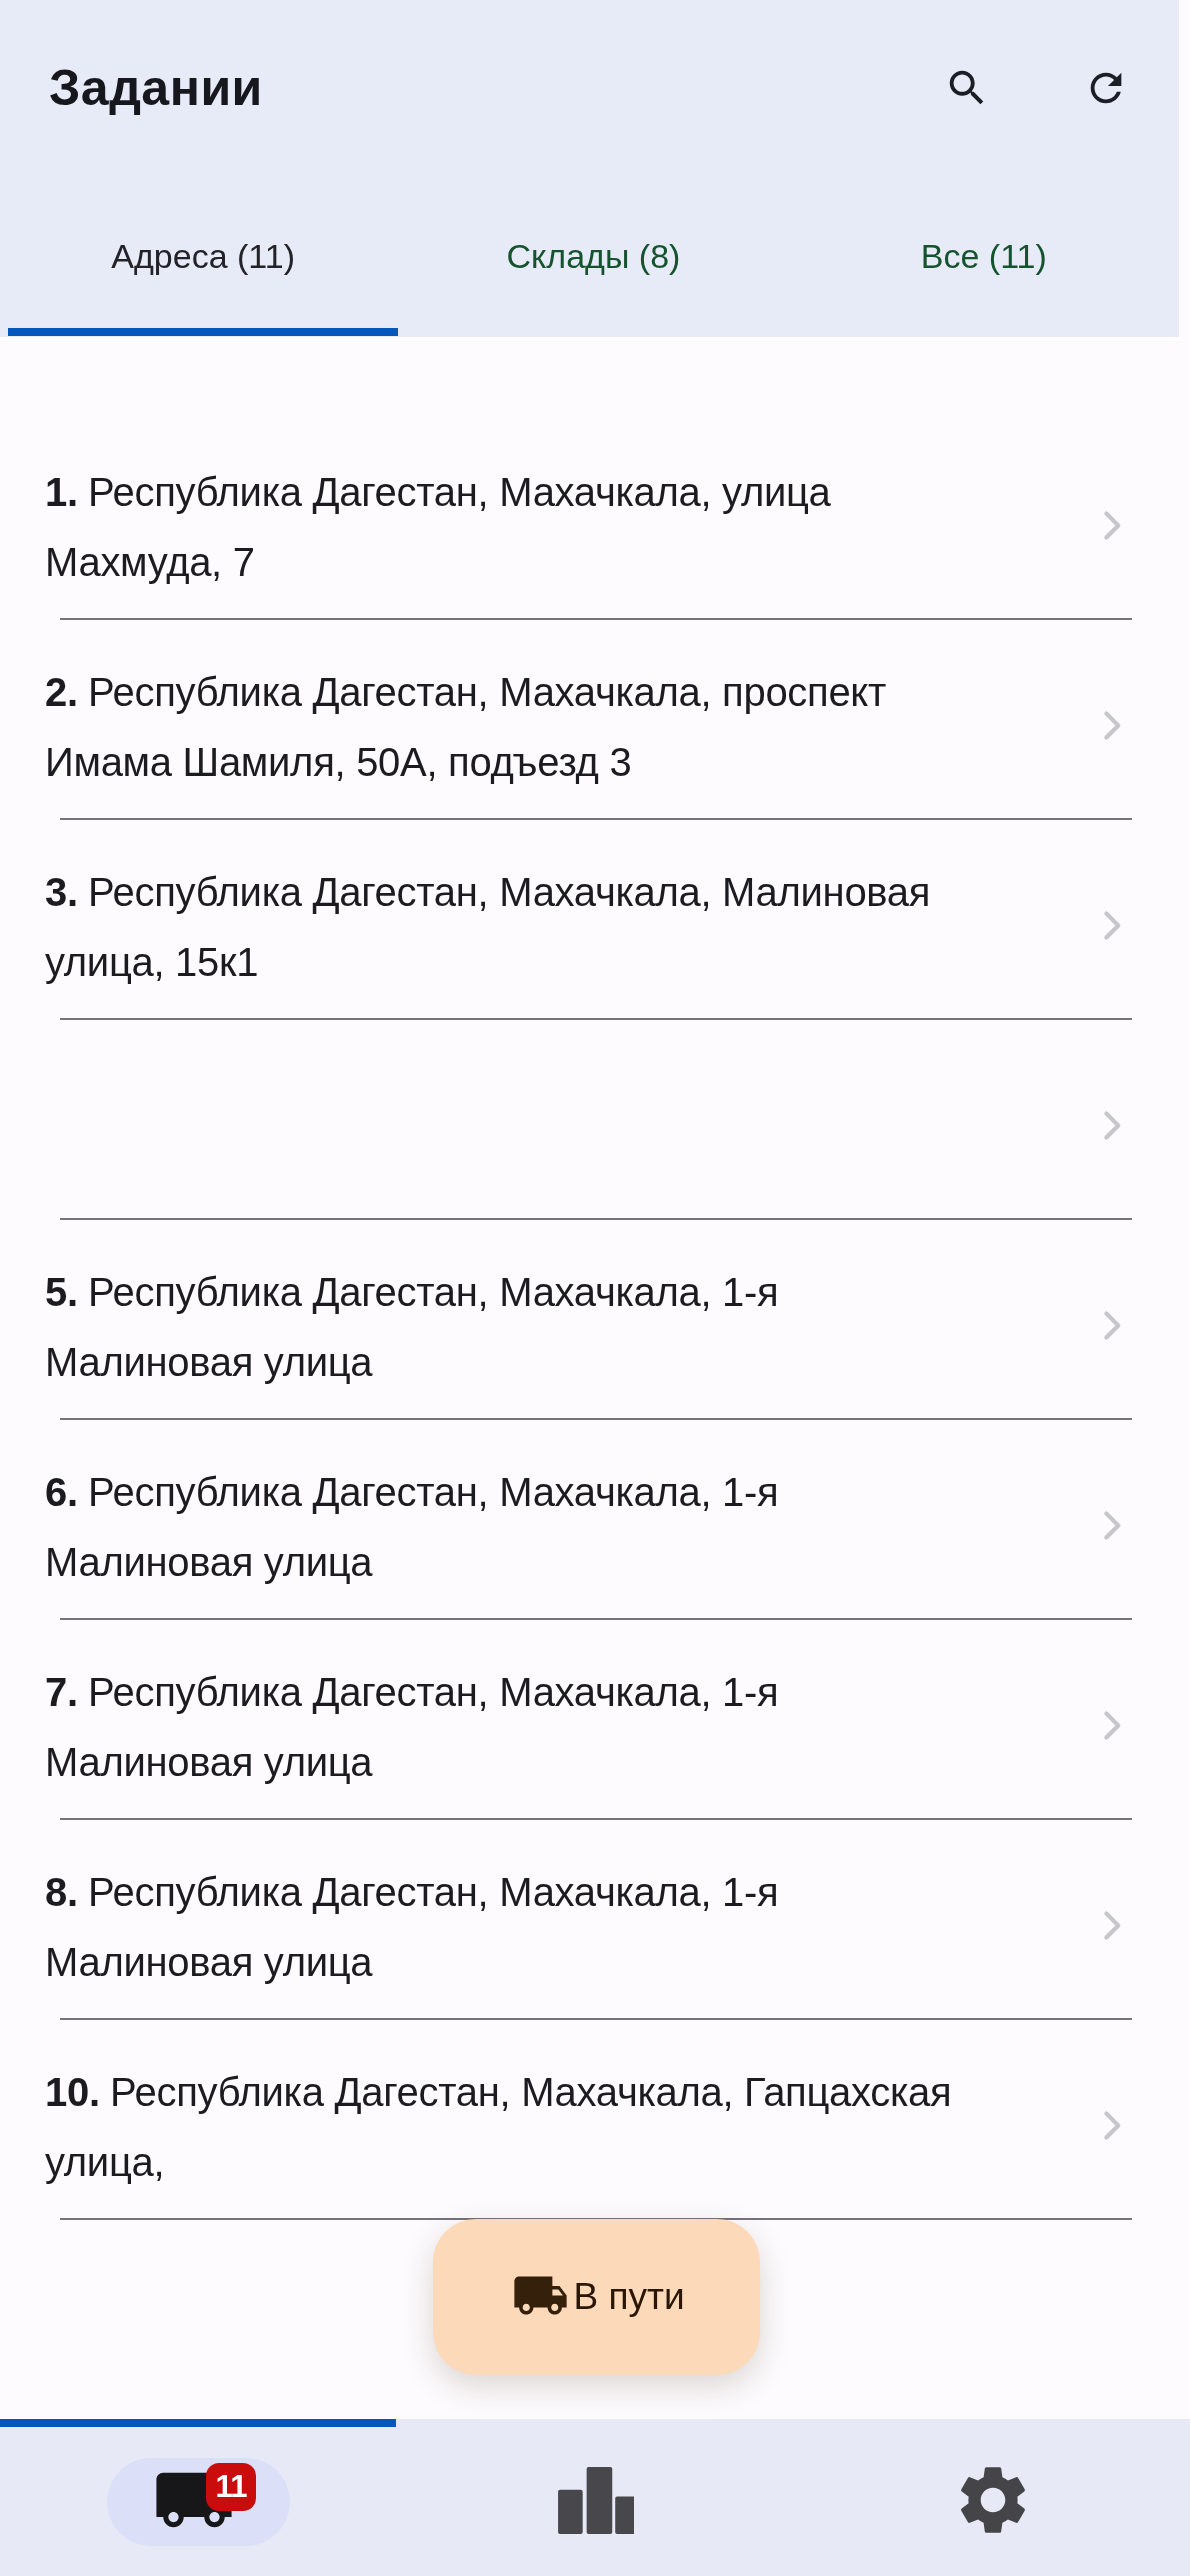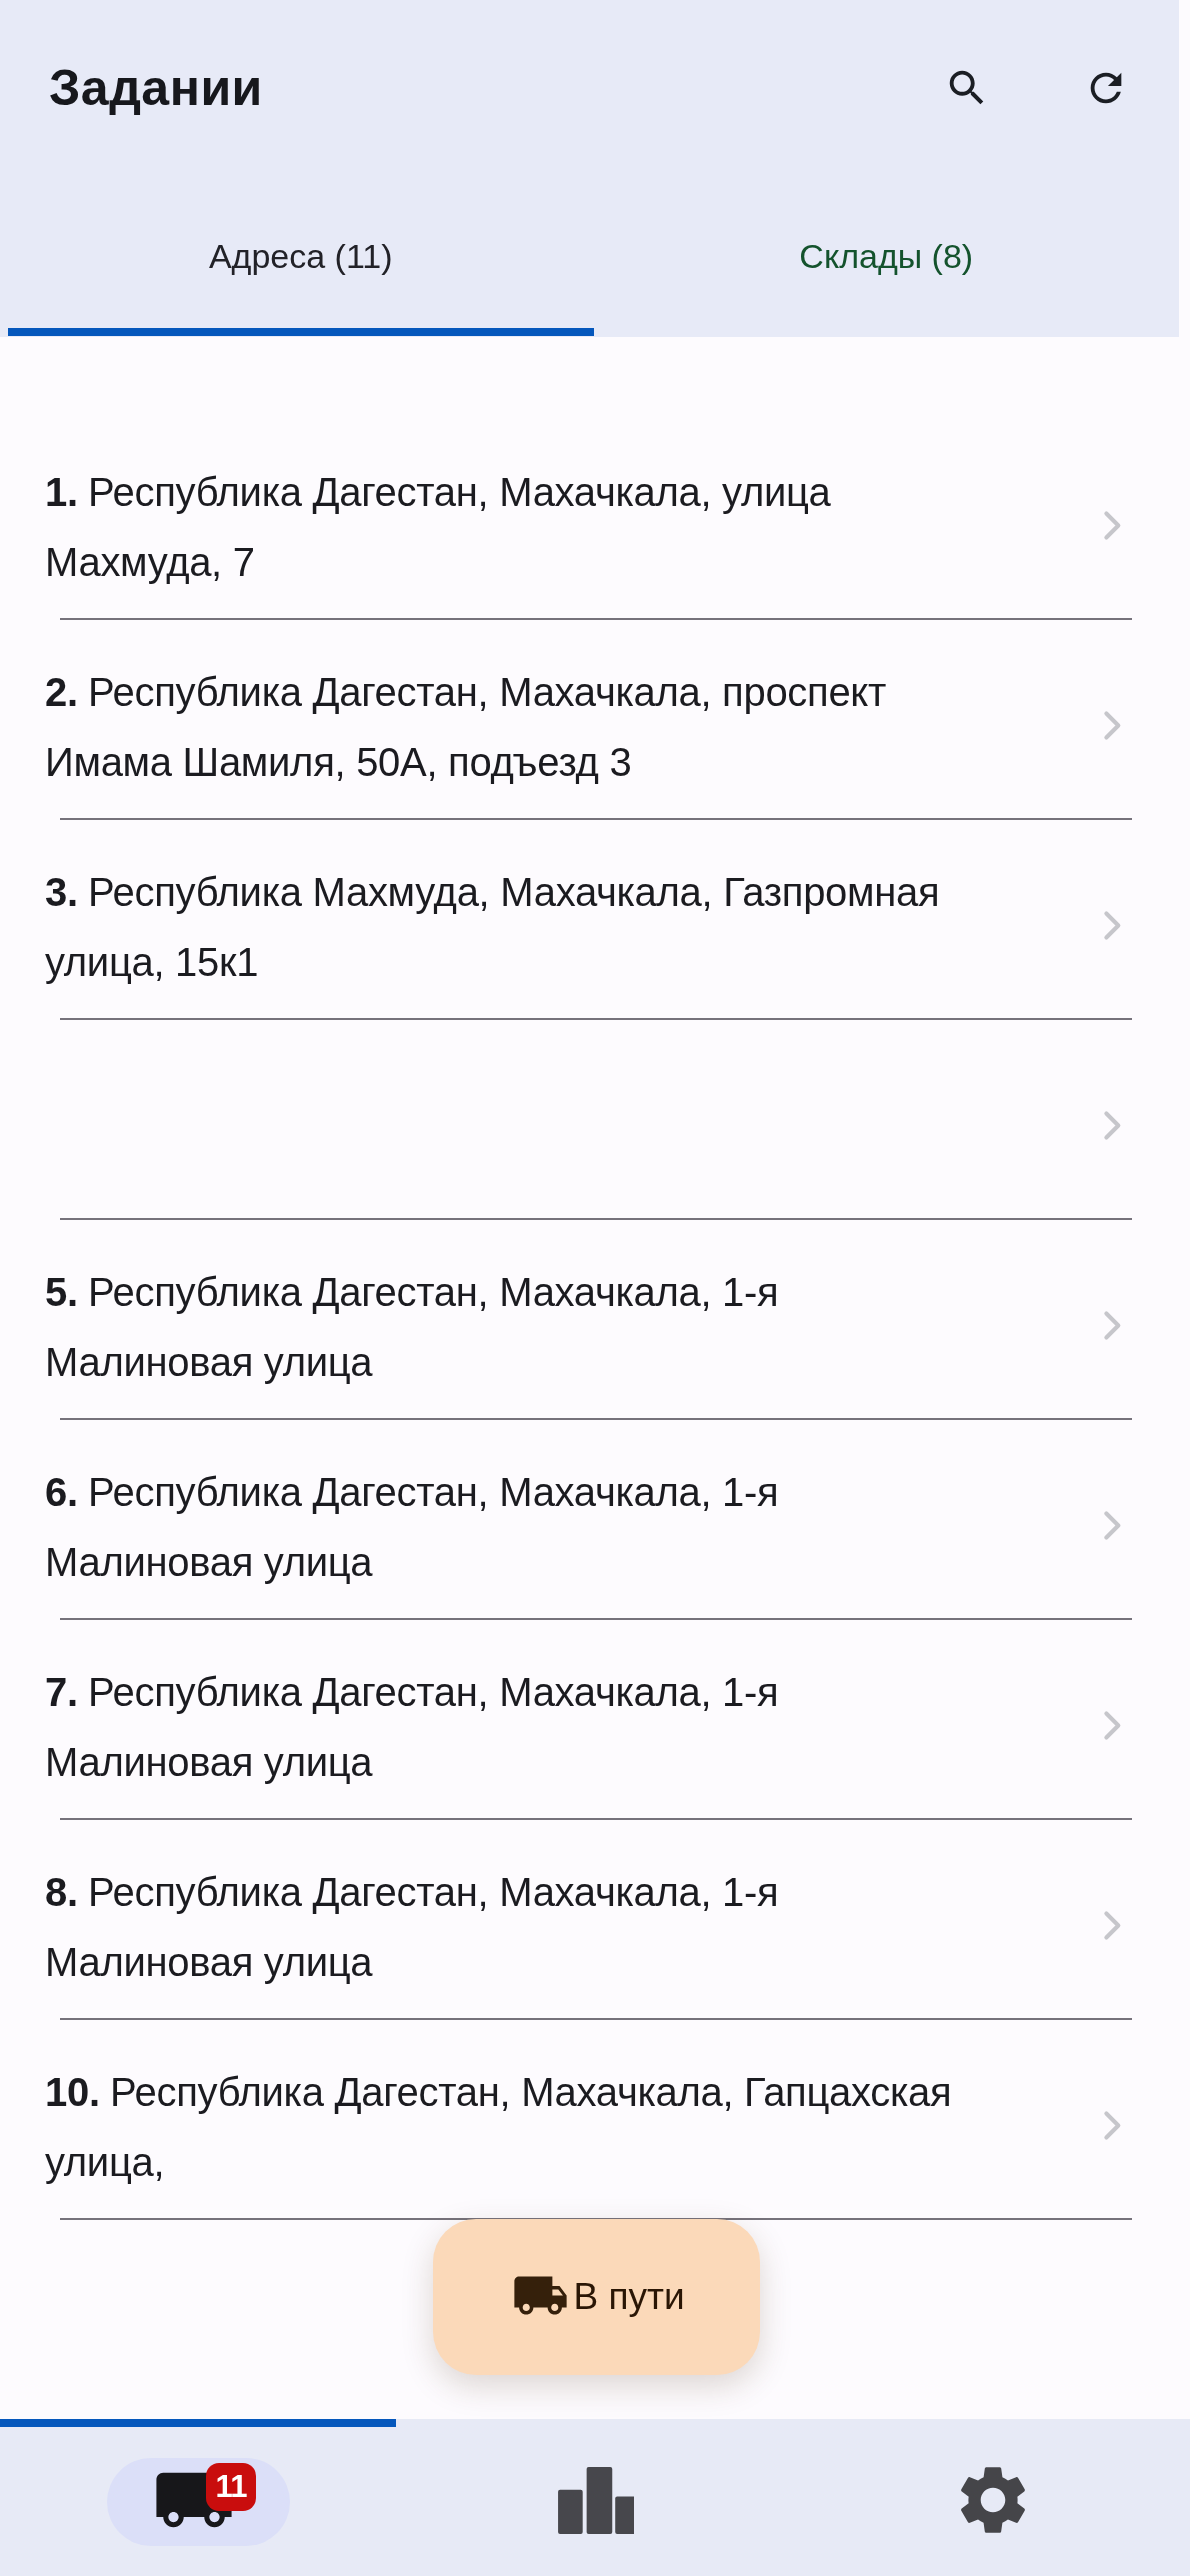--- a/index.html
+++ b/index.html
@@ -124,20 +124,23 @@
       </div>
     </div>
     <nav class="tabs">
       <button class="tab active">
         <span>Адреса (11)</span>
         <span class="tab-underline"></span>
       </button>
       <button class="tab">
         <span>Склады (8)</span>
       </button>
+      <button class="tab">
+        <span>Все (11)</span>
+      </button>
     </nav>
   </header>
 
   <main class="list">
 
     <div class="address-item">
       <p class="addr"><b>1.</b><span>Республика Дагестан, Махачкала, улица Махмуда, 7</span></p>
       <span class="chev"><svg width="41" height="41" viewBox="0 0 24 24" fill="none" stroke="#C6C6CB" stroke-width="2.4" stroke-linecap="round" stroke-linejoin="round">
             <polyline points="9 5 16 12 9 19"></polyline>
           </svg></span>
@@ -146,21 +149,21 @@
 
     <div class="address-item">
       <p class="addr"><b>2.</b><span>Республика Дагестан, Махачкала, проспект Имама Шамиля, 50А, подъезд 3</span></p>
       <span class="chev"><svg width="41" height="41" viewBox="0 0 24 24" fill="none" stroke="#C6C6CB" stroke-width="2.4" stroke-linecap="round" stroke-linejoin="round">
             <polyline points="9 5 16 12 9 19"></polyline>
           </svg></span>
       <span class="item-divider"></span>
     </div>
 
     <div class="address-item">
-      <p class="addr"><b>3.</b><span>Республика Махмуда, Махачкала, Газпромная улица, 15к1</span></p>
+      <p class="addr"><b>3.</b><span>Республика Дагестан, Махачкала, Малиновая улица, 15к1</span></p>
       <span class="chev"><svg width="41" height="41" viewBox="0 0 24 24" fill="none" stroke="#C6C6CB" stroke-width="2.4" stroke-linecap="round" stroke-linejoin="round">
             <polyline points="9 5 16 12 9 19"></polyline>
           </svg></span>
       <span class="item-divider"></span>
     </div>
 
     <div class="address-item">
       <span class="chev"><svg width="41" height="41" viewBox="0 0 24 24" fill="none" stroke="#C6C6CB" stroke-width="2.4" stroke-linecap="round" stroke-linejoin="round">
             <polyline points="9 5 16 12 9 19"></polyline>
           </svg></span>

